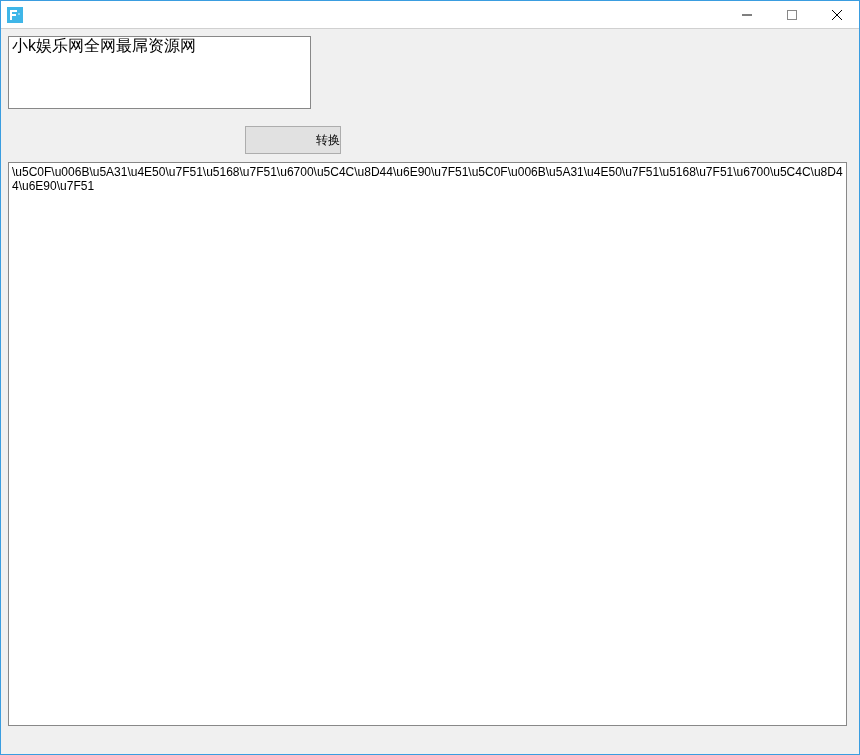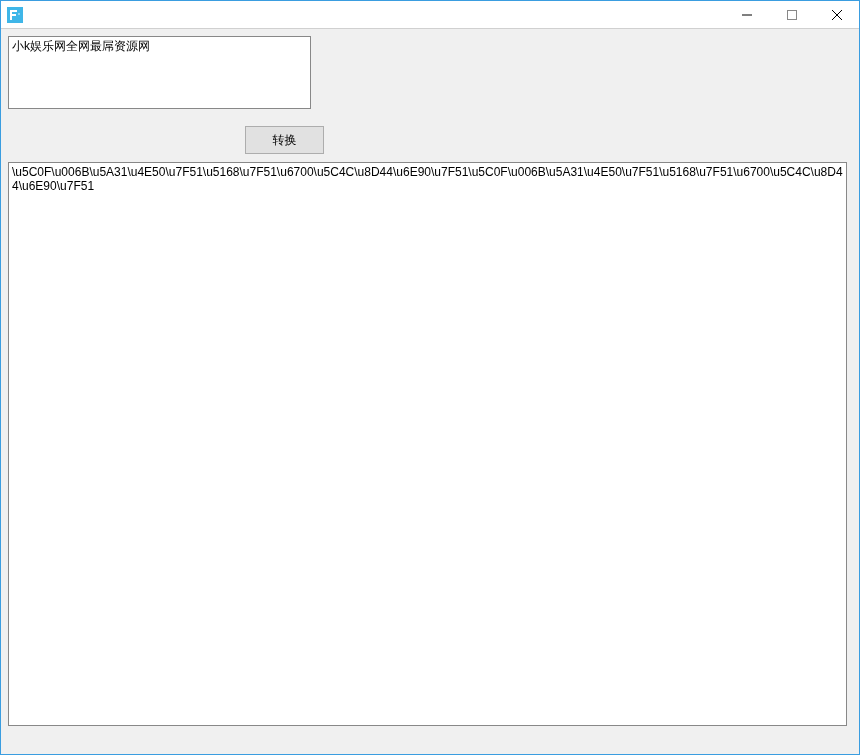--- a/index.html
+++ b/index.html
@@ -76,39 +76,40 @@
       display: flex;
       flex-direction: column;
       background: #f0f0f0;
     }
     .input-box {
       width: 303px;
       height: 73px;
       border: 1px solid #888;
       background: #ffffff;
       padding: 2px 3px;
-      font-size: 12px;
+      font-size: 16px;
       font-family: "SimSun", Arial, sans-serif;
       resize: none;
       overflow: auto;
       line-height: 14px;
     }
     .convert-row {
       margin-top: 17px;
       margin-bottom: 8px;
       padding-left: 237px;
     }
     .convert-btn {
-      width: 79px;
+      width: 96px;
       height: 28px;
       background: #e1e1e1;
       border: 1px solid #adadad;
       font-size: 12px;
       font-family: "Microsoft YaHei", "SimSun", Arial, sans-serif;
       cursor: pointer;
+      text-align: right;
     }
     .output-box {
       width: 839px;
       height: 564px;
       border: 1px solid #888;
       background: #ffffff;
       padding: 2px 3px;
       font-size: 12px;
       font-family: "SimSun", Arial, sans-serif;
       resize: none;

